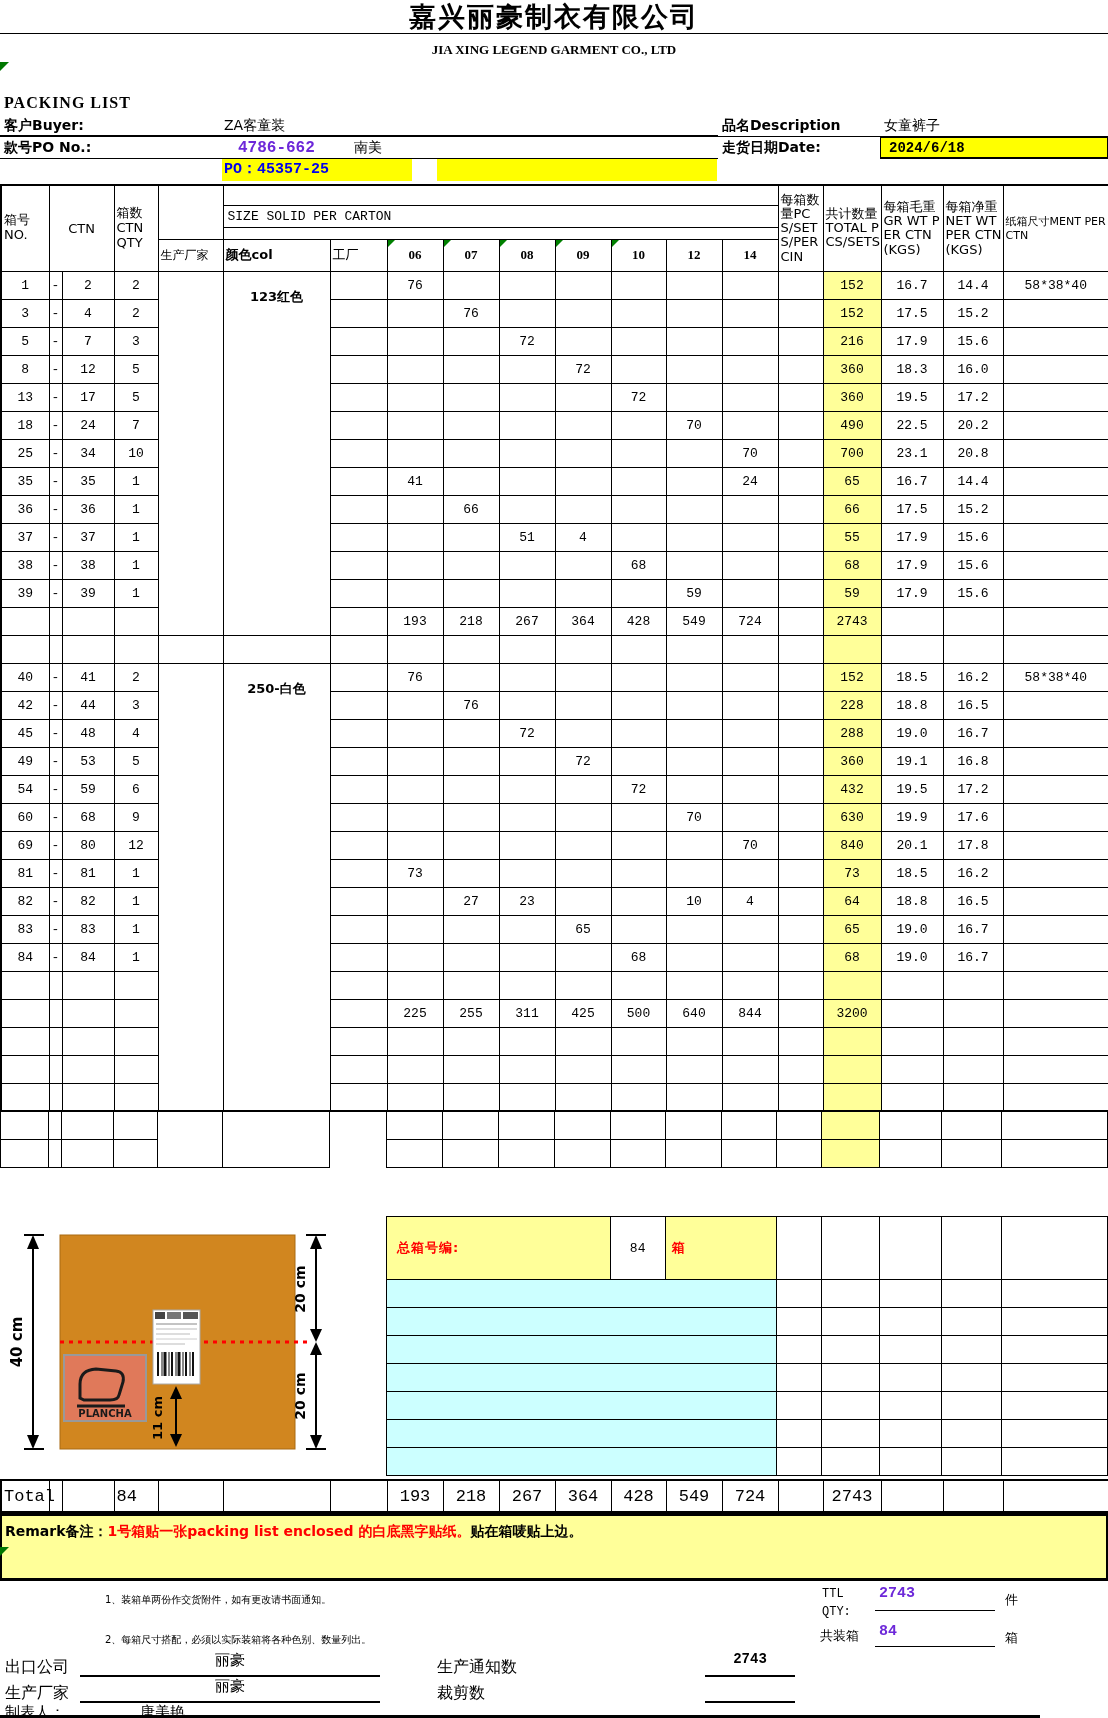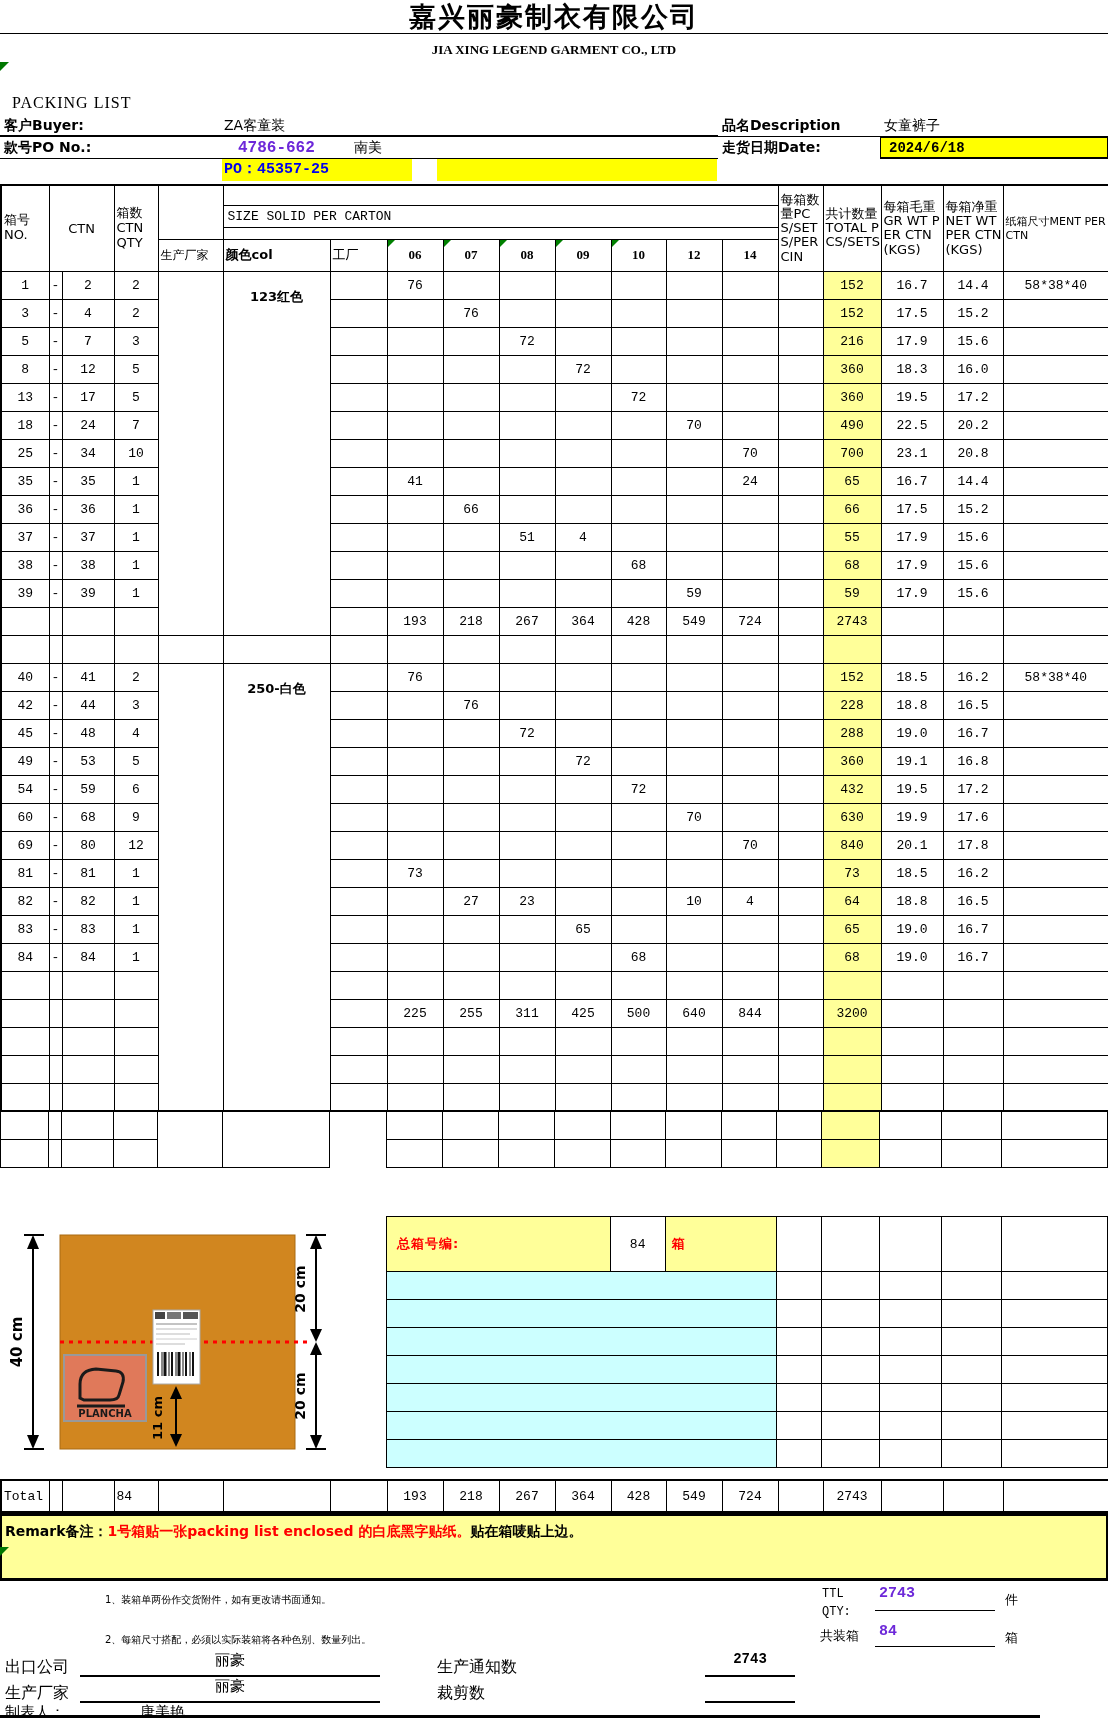--- a/index.html
+++ b/index.html
@@ -6,22 +6,22 @@
   body { background: #888; font-family: "DejaVu Sans", "Liberation Sans", sans-serif; }
   .page { width: 1108px; height: 1718px; position: relative; overflow: hidden; background: #fff; margin: 0 auto; }
 
   
   .hdr { position: relative; height: 184px; }
   .company-cn { height: 34px; text-align: center; font-family: "Liberation Serif","DejaVu Serif",serif;
     font-size: 27px; font-weight: bold; border-bottom: 1px solid #000; line-height: 34px; letter-spacing: 2px;}
   .company-en { text-align: center; font-family: "Liberation Serif","DejaVu Serif",serif;
     font-size: 13px; font-weight: bold; margin-top: 8px; letter-spacing: 0px;}
   .doc-title { text-align: center; font-size: 16px; font-weight: bold; margin-top: 13px; letter-spacing: 16px;}
-  .packing-list { position: absolute; left: 12px; top: 94px; font-family: "Liberation Serif","DejaVu Serif",serif;
-    font-size: 16px; font-weight: normal; letter-spacing: 1px;}
+  .packing-list { position: absolute; left: 4px; top: 94px; font-family: "Liberation Serif","DejaVu Serif",serif;
+    font-size: 16px; font-weight: bold; letter-spacing: 1px;}
   .inf { position: absolute; font-size: 14px; font-weight: bold; white-space: nowrap;}
   .r1 { top: 117px; } .r2 { top: 139px; }
   .line-r1 { position: absolute; left: 0; top: 115px; width: 718px; height: 22px; border-bottom: 2px solid #000;}
   .line-r2 { position: absolute; left: 0; top: 137px; width: 718px; height: 22px; border-bottom: 1px solid #000;}
   .desc-box { position: absolute; left: 718px; top: 115px; width: 390px; height: 22px; border-bottom: 1px solid #000;}
   .date-cell { position: absolute; left: 880px; top: 137px; width: 228px; height: 22px; background: #FFFF00;
     border: 1px solid #000; border-bottom: 2px solid #000; font-size: 14px; padding-left: 8px; line-height: 20px;
     font-family: "Liberation Mono","DejaVu Sans Mono",monospace; font-weight: bold;}
   .po2-cell { position: absolute; left: 222px; top: 159px; width: 190px; height: 22px; background: #FFFF00;
     color: #0000EE; font-weight: bold; font-size: 15px; line-height: 22px; padding-left: 2px; white-space: nowrap;}
@@ -48,36 +48,36 @@
 
   
   .zone { position: relative; height: 367px; background: #fff; }
   .zone table { border-collapse: collapse; table-layout: fixed; position: absolute;}
   .zone td { border: 1px solid #000; padding: 0; font-size: 13px; text-align: center; overflow: hidden;}
   #zone-left-grid { left: 0; top: -1px; }
   #zone-left-grid tr { height: 28px; }
   #zone-right-grid { left: 386px; top: -1px; }
   #zone-right-grid tr { height: 28px; }
   #zone-mini { left: 386px; top: 104px; }
-  .cap-row { height: 55px; }
+  .cap-row { height: 63px; }
   .cyan-row { height: 28px; }
   .cap-label { background: #FFFF99; color: #FF0000; font-weight: bold; font-size: 15px;
     text-align: left !important; padding-left: 10px !important; letter-spacing: 1px;}
   .cap-val { background: #fff; font-family: "Liberation Mono","DejaVu Sans Mono",monospace; font-size: 13px;}
   .cap-unit { background: #FFFF99; color: #FF0000; font-weight: bold; font-size: 15px;
     text-align: left !important; padding-left: 6px !important;}
   .cyan { background: #CCFFFF; }
   .yel { background: #FFFF99; }
   svg.carton { position: absolute; left: 0; top: 0; z-index: 3; }
 
   
   table.total-tbl { border-collapse: collapse; table-layout: fixed; width: 1108px;
     border: 2px solid #000; border-top-width: 2px;}
   table.total-tbl td { border: 1px solid #000; padding: 0; text-align: center; height: 32px;
-    font-family: "Liberation Mono","DejaVu Sans Mono",monospace; font-size: 13px;}
+    font-family: "Liberation Mono","DejaVu Sans Mono",monospace; font-size: 17px;}
 
   
   .remark { height: 67px; background: #FFFF99; border: 2px solid #000; border-top-width: 3px;
     font-size: 14px; font-weight: bold;}
   .remark .l1 { padding: 7px 0 0 3px; }
   .remark .l2 { padding: 8px 0 0 64px; }
   .red { color: #FF0000; }
 
   
   .foot { position: relative; height: 138px; border-top: 1px solid #000;}

